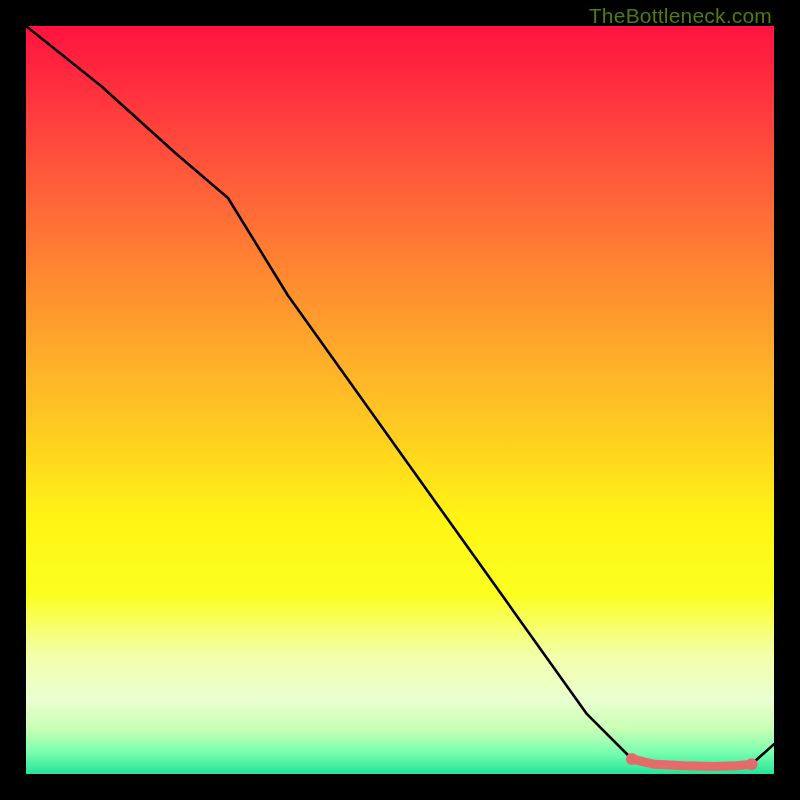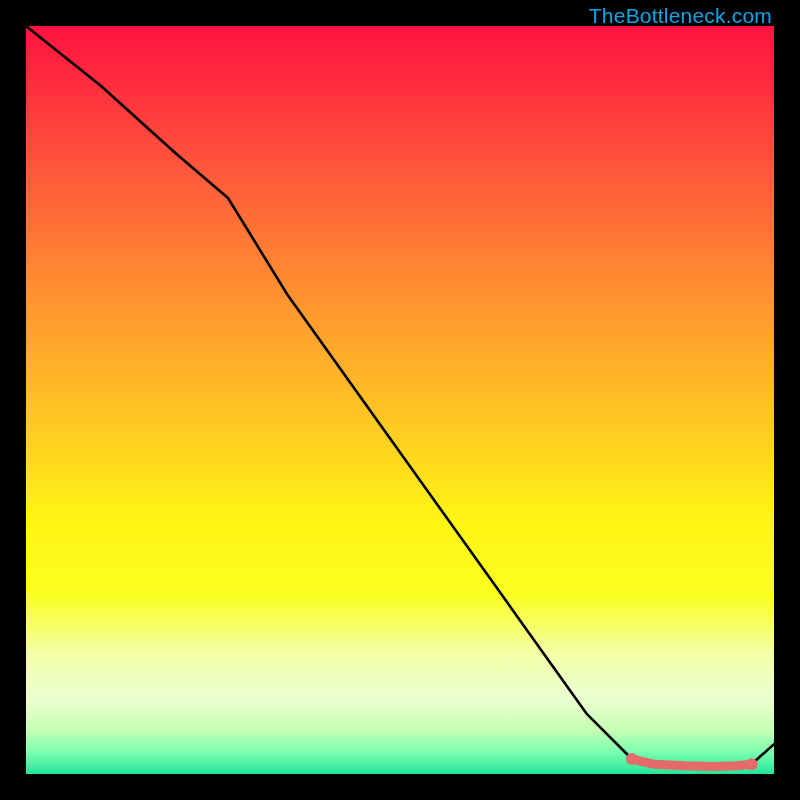--- a/index.html
+++ b/index.html
@@ -37,21 +37,21 @@
       #eaffd0 90%,
       #c8ffb4 94%,
       #7dffaf 97%,
       #25e49a 100%
     );
   }
   .watermark {
     position: absolute;
     top: 4px;
     right: 28px;
-    color: #0ea5e9;
+    color: #4d7c0f;
     font-size: 21px;
     font-weight: 500;
     letter-spacing: 0.2px;
   }
   svg.overlay {
     position: absolute;
     left: 26px;
     top: 26px;
     width: 748px;
     height: 748px;

